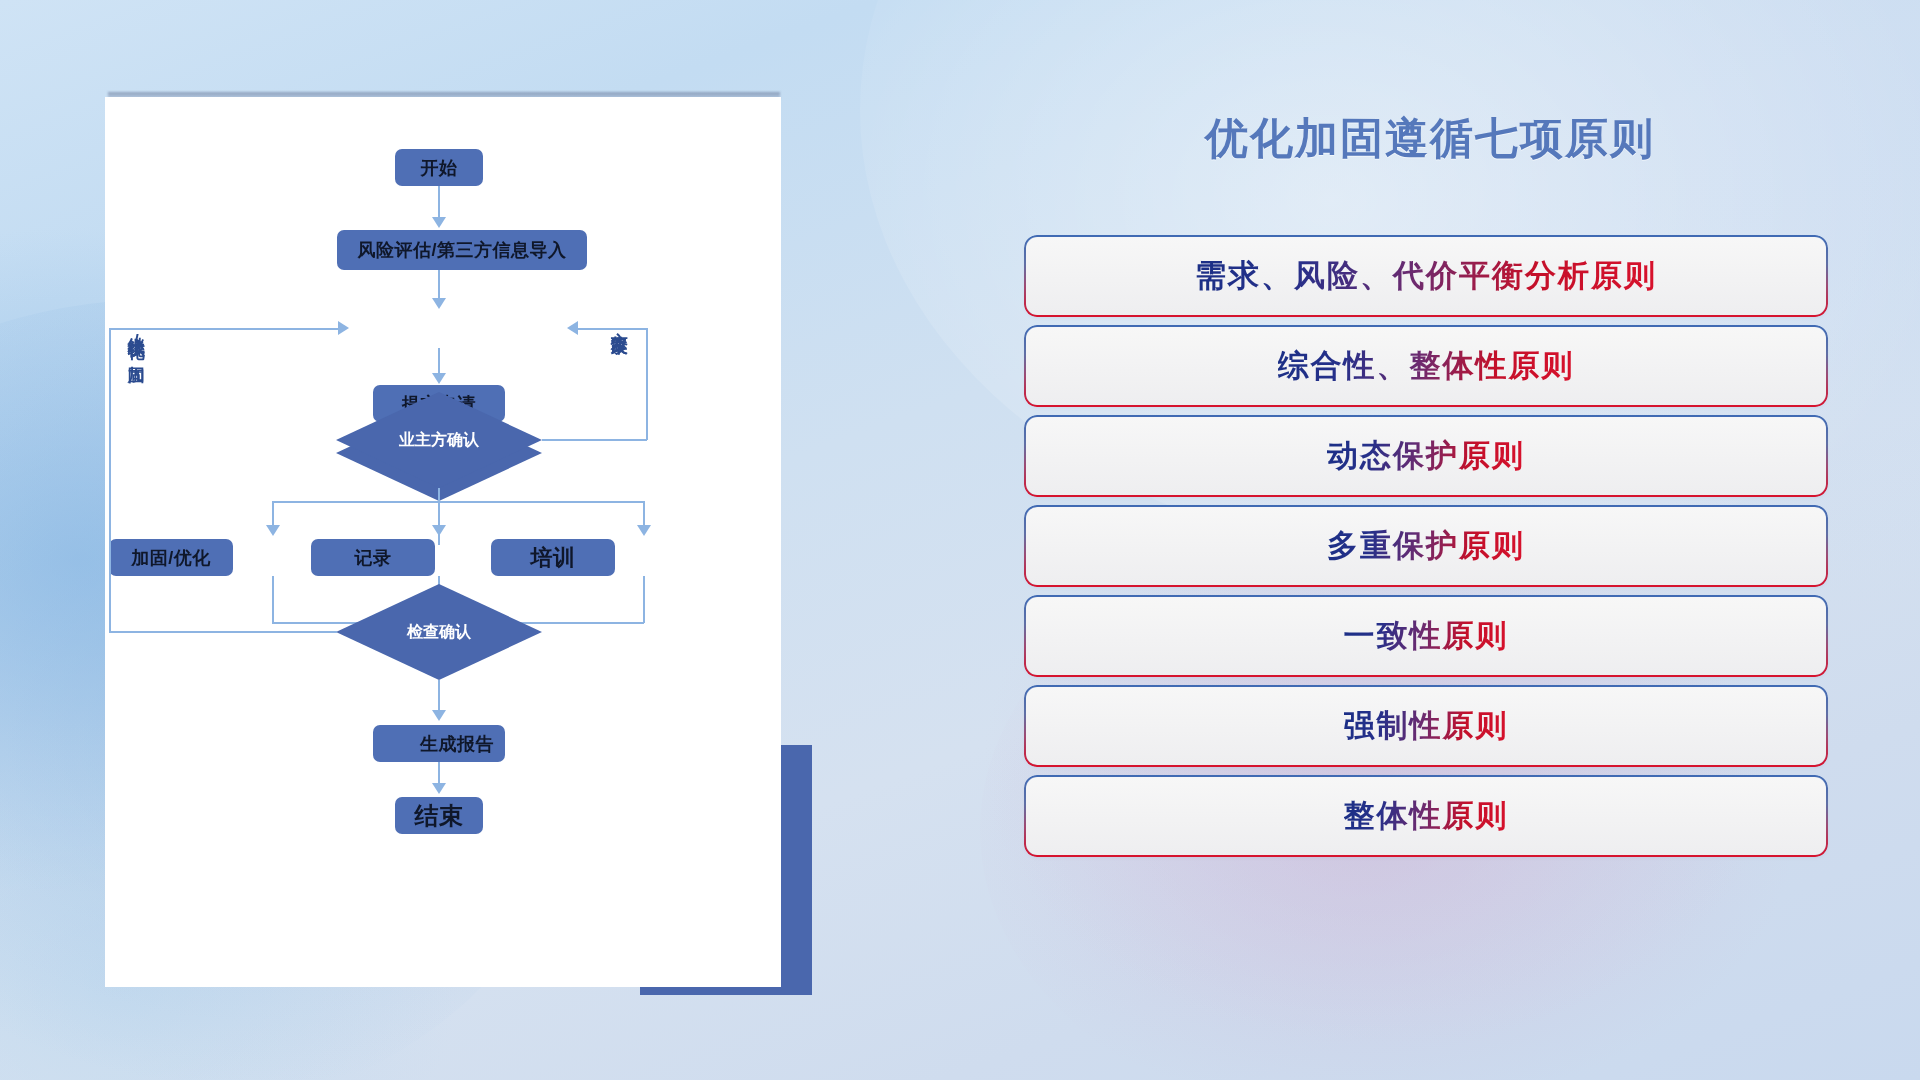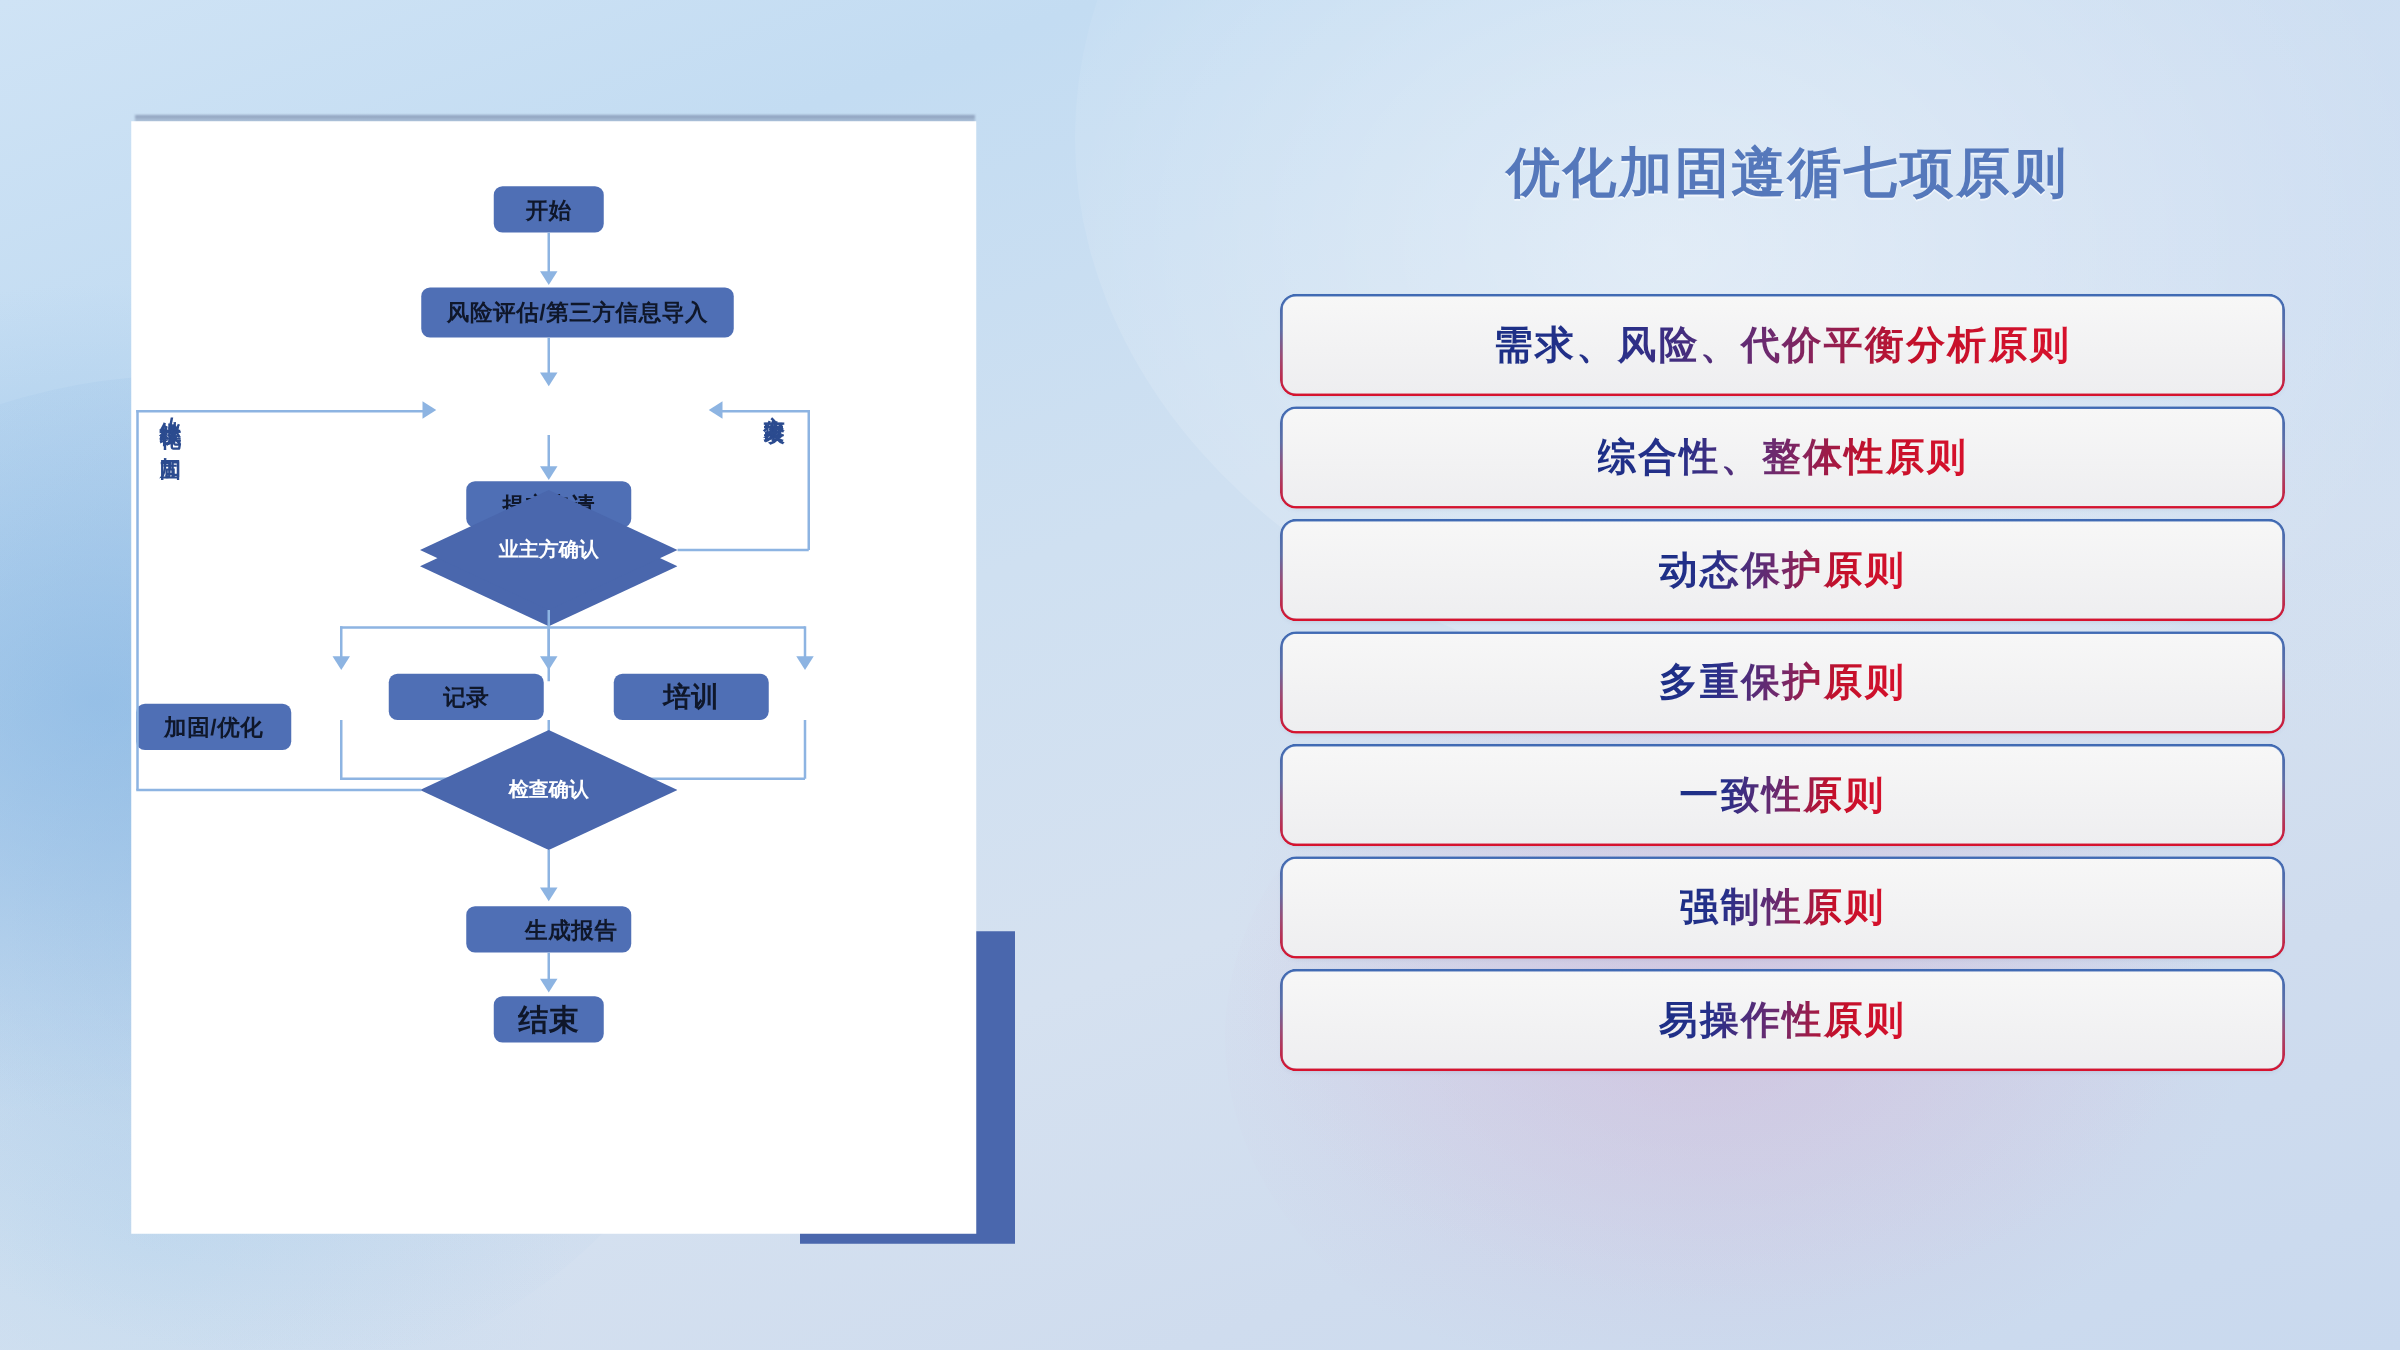--- a/index.html
+++ b/index.html
@@ -262,21 +262,21 @@
     <div class="ln ln-h" style="left:167px; top:403px; width:0px;"></div>
 
     <div class="ln ln-h" style="left:167px; top:404px; width:372px;"></div>
     <div class="ln ln-v" style="left:167px; top:404px; height:32px;"></div>
     <div class="ln ln-v" style="left:333px; top:404px; height:32px;"></div>
     <div class="ln ln-v" style="left:538px; top:404px; height:32px;"></div>
     <div class="arrow arrow-down" style="left:161px; top:428px;"></div>
     <div class="arrow arrow-down" style="left:327px; top:428px;"></div>
     <div class="arrow arrow-down" style="left:532px; top:428px;"></div>
 
-    <div class="node" style="left:4px; top:442px; width:124px; height:37px; font-size:18px;margin-top:24px;">
+    <div class="node" style="left:4px; top:442px; width:124px; height:37px; font-size:18px;">
       <span>加固/优化</span>
     </div>
     <div class="node" style="left:206px; top:442px; width:124px; height:37px; font-size:18px;">
       <span>记录</span>
     </div>
     <div class="node" style="left:386px; top:442px; width:124px; height:37px; font-size:22px;">
       <span>培训</span>
     </div>
 
     <div class="ln ln-v" style="left:167px; top:479px; height:47px;"></div>
@@ -330,17 +330,17 @@
     <div class="card">
       <span class="card-label">多重保护原则</span>
     </div>
     <div class="card">
       <span class="card-label">一致性原则</span>
     </div>
     <div class="card">
       <span class="card-label">强制性原则</span>
     </div>
     <div class="card">
-      <span class="card-label">易操作性原则</span>
+      <span class="card-label">整体性原则</span>
     </div>
   </div>
 
 </div>
 
 </body></html>

